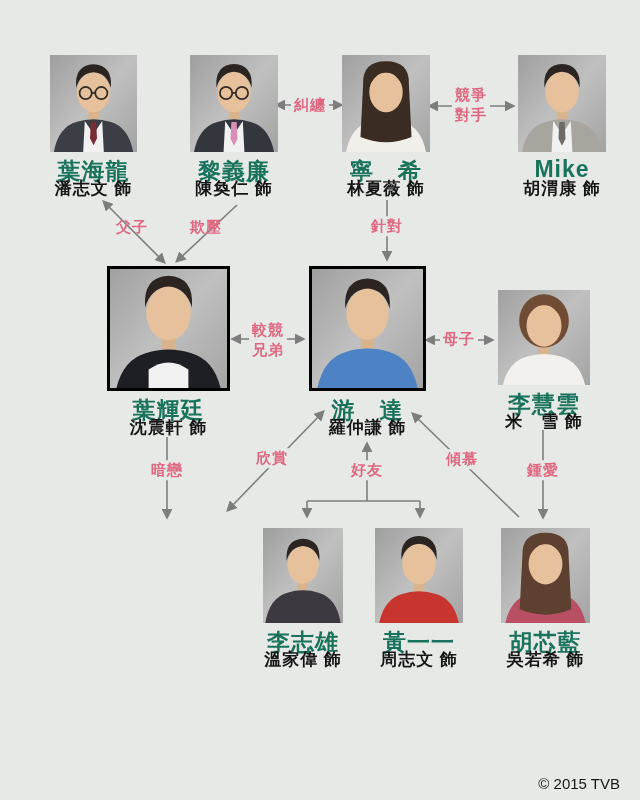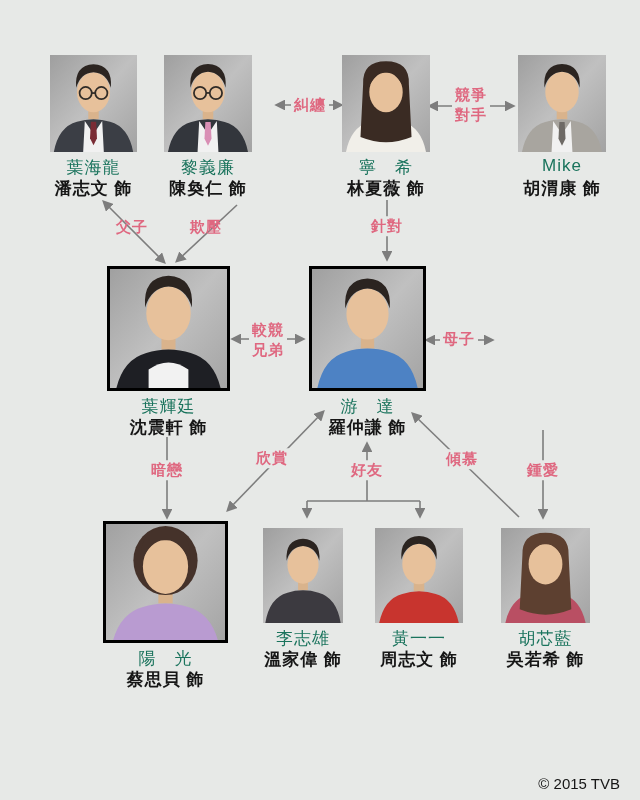--- a/index.html
+++ b/index.html
@@ -13,21 +13,21 @@
   .arrows{position:absolute;left:0;top:0;z-index:1;}
   .card{position:absolute;z-index:2;}
   .photo{
     position:absolute;left:0;top:0;
     background:#ababab;overflow:hidden;
   }
   .photo.bordered{border:3px solid var(--border,#000);}
   .photo svg{display:block;width:100%;height:100%;}
   .char-name{
     position:absolute;transform:translateX(-50%);
-    font-size:17px;font-weight:400;letter-spacing:1px;
+    font-size:23px;font-weight:700;letter-spacing:1px;
     color:var(--green,#19735c);white-space:nowrap;text-align:center;
   }
   .actor-name{
     position:absolute;transform:translateX(-50%);
     font-size:17px;font-weight:700;letter-spacing:1px;
     color:var(--ink,#161616);white-space:nowrap;text-align:center;
   }
   .rel-label{
     position:absolute;z-index:3;transform:translate(-50%,-50%);
     font-size:15px;font-weight:700;letter-spacing:1px;line-height:1.3;
@@ -123,21 +123,21 @@
           <g stroke="#2f2b27" stroke-width="2" fill="none">
             <circle cx="41" cy="46" r="7"></circle>
             <circle cx="59" cy="46" r="7"></circle>
             <path d="M48,46 L52,46"></path>
           </g>
         </svg>
       </div>
       <div class="char-name" style="left: 43.5px; top: 101px;">葉海龍</div>
       <div class="actor-name" style="left: 43.5px; top: 122px;">潘志文 飾</div>
     </div>
-    <div class="card" style="left: 164px; top: 55px; width: 88px; height: 97px;">
+    <div class="card" style="left: 190px; top: 55px; width: 88px; height: 97px;">
       <div class="photo" style="width: 88px; height: 97px;">
         <svg viewBox="0 0 100 116" preserveAspectRatio="xMidYMid slice">
           <defs>
             <linearGradient id="gliyilian" x1="0" y1="0" x2="1" y2="1">
               <stop offset="0" stop-color="#9e9e9e"></stop>
               <stop offset="0.5" stop-color="#c0c0c0"></stop>
               <stop offset="1" stop-color="#a2a2a2"></stop>
             </linearGradient>
           </defs>
           <rect width="100" height="116" fill="url(#gliyilian)"></rect>
@@ -234,40 +234,40 @@
           <rect width="100" height="116" fill="url(#gyouda)"></rect>
           <rect x="44" y="56" width="12" height="20" fill="#d9b38c"></rect>
           <path d="M4,116 Q9,85 31,79 Q40,76 50,76 Q60,76 69,79 Q91,85 96,116 Z" fill="#4d82c4"></path>
           <ellipse cx="50" cy="45" rx="19" ry="23" fill="#e7c19b"></ellipse>
           <path d="M30,40 Q28,14 50,13 Q72,14 70,40 Q65,23 50,22 Q35,23 30,40 Z" fill="#2b2420"></path>
         </svg>
       </div>
       <div class="char-name" style="left: 58.5px; top: 129px;">游　達</div>
       <div class="actor-name" style="left: 58.5px; top: 150px;">羅仲謙 飾</div>
     </div>
-    <div class="card" style="left: 103px; top: 521px; width: 125px; height: 122px;">
-      <div class="photo bordered" style="width: 119px; height: 116px;">
-        <svg viewBox="0 0 100 116" preserveAspectRatio="xMidYMid slice">
-          <defs>
-            <linearGradient id="gyangguang" x1="0" y1="0" x2="1" y2="1">
-              <stop offset="0" stop-color="#9e9e9e"></stop>
-              <stop offset="0.5" stop-color="#c0c0c0"></stop>
-              <stop offset="1" stop-color="#a2a2a2"></stop>
-            </linearGradient>
-          </defs>
-          <rect width="100" height="116" fill="url(#gyangguang)"></rect>
-          <rect x="44" y="56" width="12" height="20" fill="#d9b38c"></rect>
-          <path d="M4,116 Q9,85 31,79 Q40,76 50,76 Q60,76 69,79 Q91,85 96,116 Z" fill="#b99bd1"></path>
-          <ellipse cx="50" cy="40" rx="27" ry="29" fill="#45322a"></ellipse>
-          <ellipse cx="50" cy="45" rx="19" ry="23" fill="#e7c19b"></ellipse>
-          <path d="M29,42 Q28,13 50,12 Q72,13 71,42 Q62,22 50,23 Q38,22 29,42 Z" fill="#45322a"></path>
-        </svg>
-      </div>
-      <div class="char-name" style="left: 62.5px; top: 126px;">陽　光</div>
-      <div class="actor-name" style="left: 62.5px; top: 147px;">蔡思貝 飾</div>
+    <div class="card" style="left: 498px; top: 290px; width: 92px; height: 95px;">
+      <div class="photo" style="width: 92px; height: 95px;">
+        <svg viewBox="0 0 100 116" preserveAspectRatio="xMidYMid slice">
+          <defs>
+            <linearGradient id="glihuiyun" x1="0" y1="0" x2="1" y2="1">
+              <stop offset="0" stop-color="#9e9e9e"></stop>
+              <stop offset="0.5" stop-color="#c0c0c0"></stop>
+              <stop offset="1" stop-color="#a2a2a2"></stop>
+            </linearGradient>
+          </defs>
+          <rect width="100" height="116" fill="url(#glihuiyun)"></rect>
+          <rect x="44" y="56" width="12" height="20" fill="#d9b38c"></rect>
+          <path d="M4,116 Q9,85 31,79 Q40,76 50,76 Q60,76 69,79 Q91,85 96,116 Z" fill="#f3f1ee"></path>
+          <ellipse cx="50" cy="40" rx="27" ry="29" fill="#6f4c33"></ellipse>
+          <ellipse cx="50" cy="45" rx="19" ry="23" fill="#e7c19b"></ellipse>
+          <path d="M29,42 Q28,13 50,12 Q72,13 71,42 Q62,22 50,23 Q38,22 29,42 Z" fill="#6f4c33"></path>
+        </svg>
+      </div>
+      <div class="char-name" style="left: 46px; top: 99px;">李慧雲</div>
+      <div class="actor-name" style="left: 46px; top: 120px;">米　雪 飾</div>
     </div>
     <div class="card" style="left: 263px; top: 528px; width: 80px; height: 95px;">
       <div class="photo" style="width: 80px; height: 95px;">
         <svg viewBox="0 0 100 116" preserveAspectRatio="xMidYMid slice">
           <defs>
             <linearGradient id="glizhixiong" x1="0" y1="0" x2="1" y2="1">
               <stop offset="0" stop-color="#9e9e9e"></stop>
               <stop offset="0.5" stop-color="#c0c0c0"></stop>
               <stop offset="1" stop-color="#a2a2a2"></stop>
             </linearGradient>

